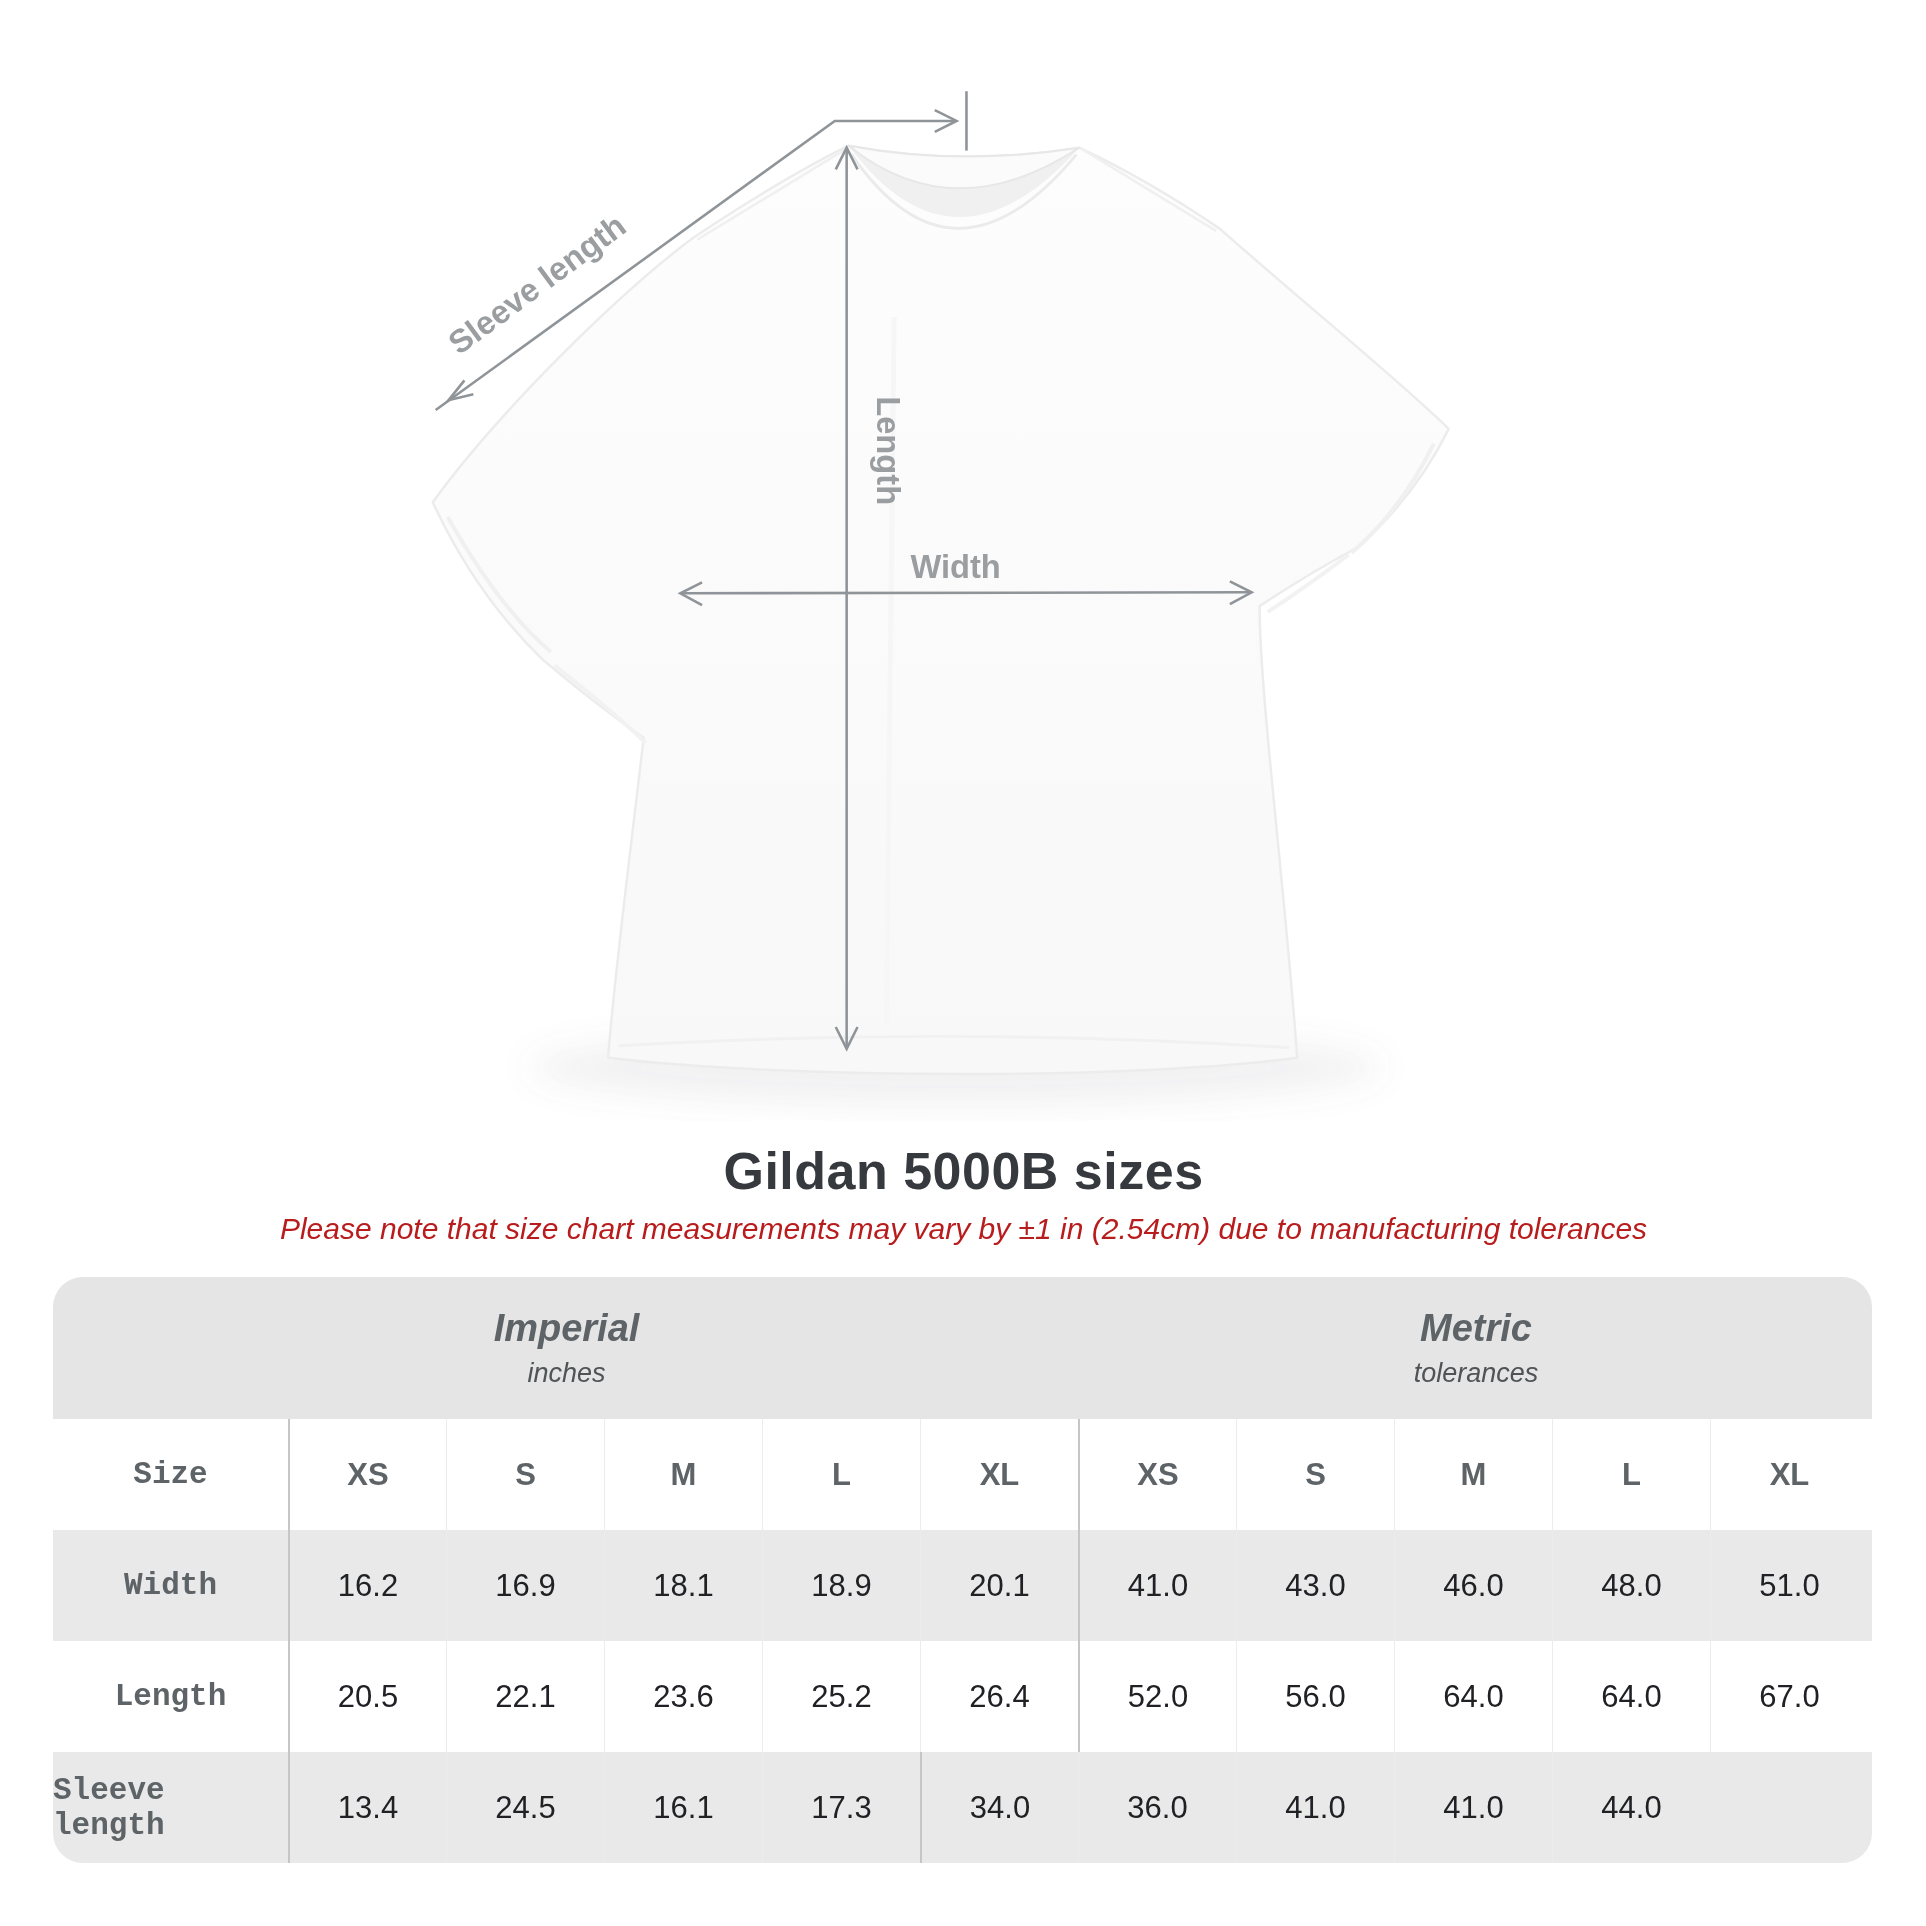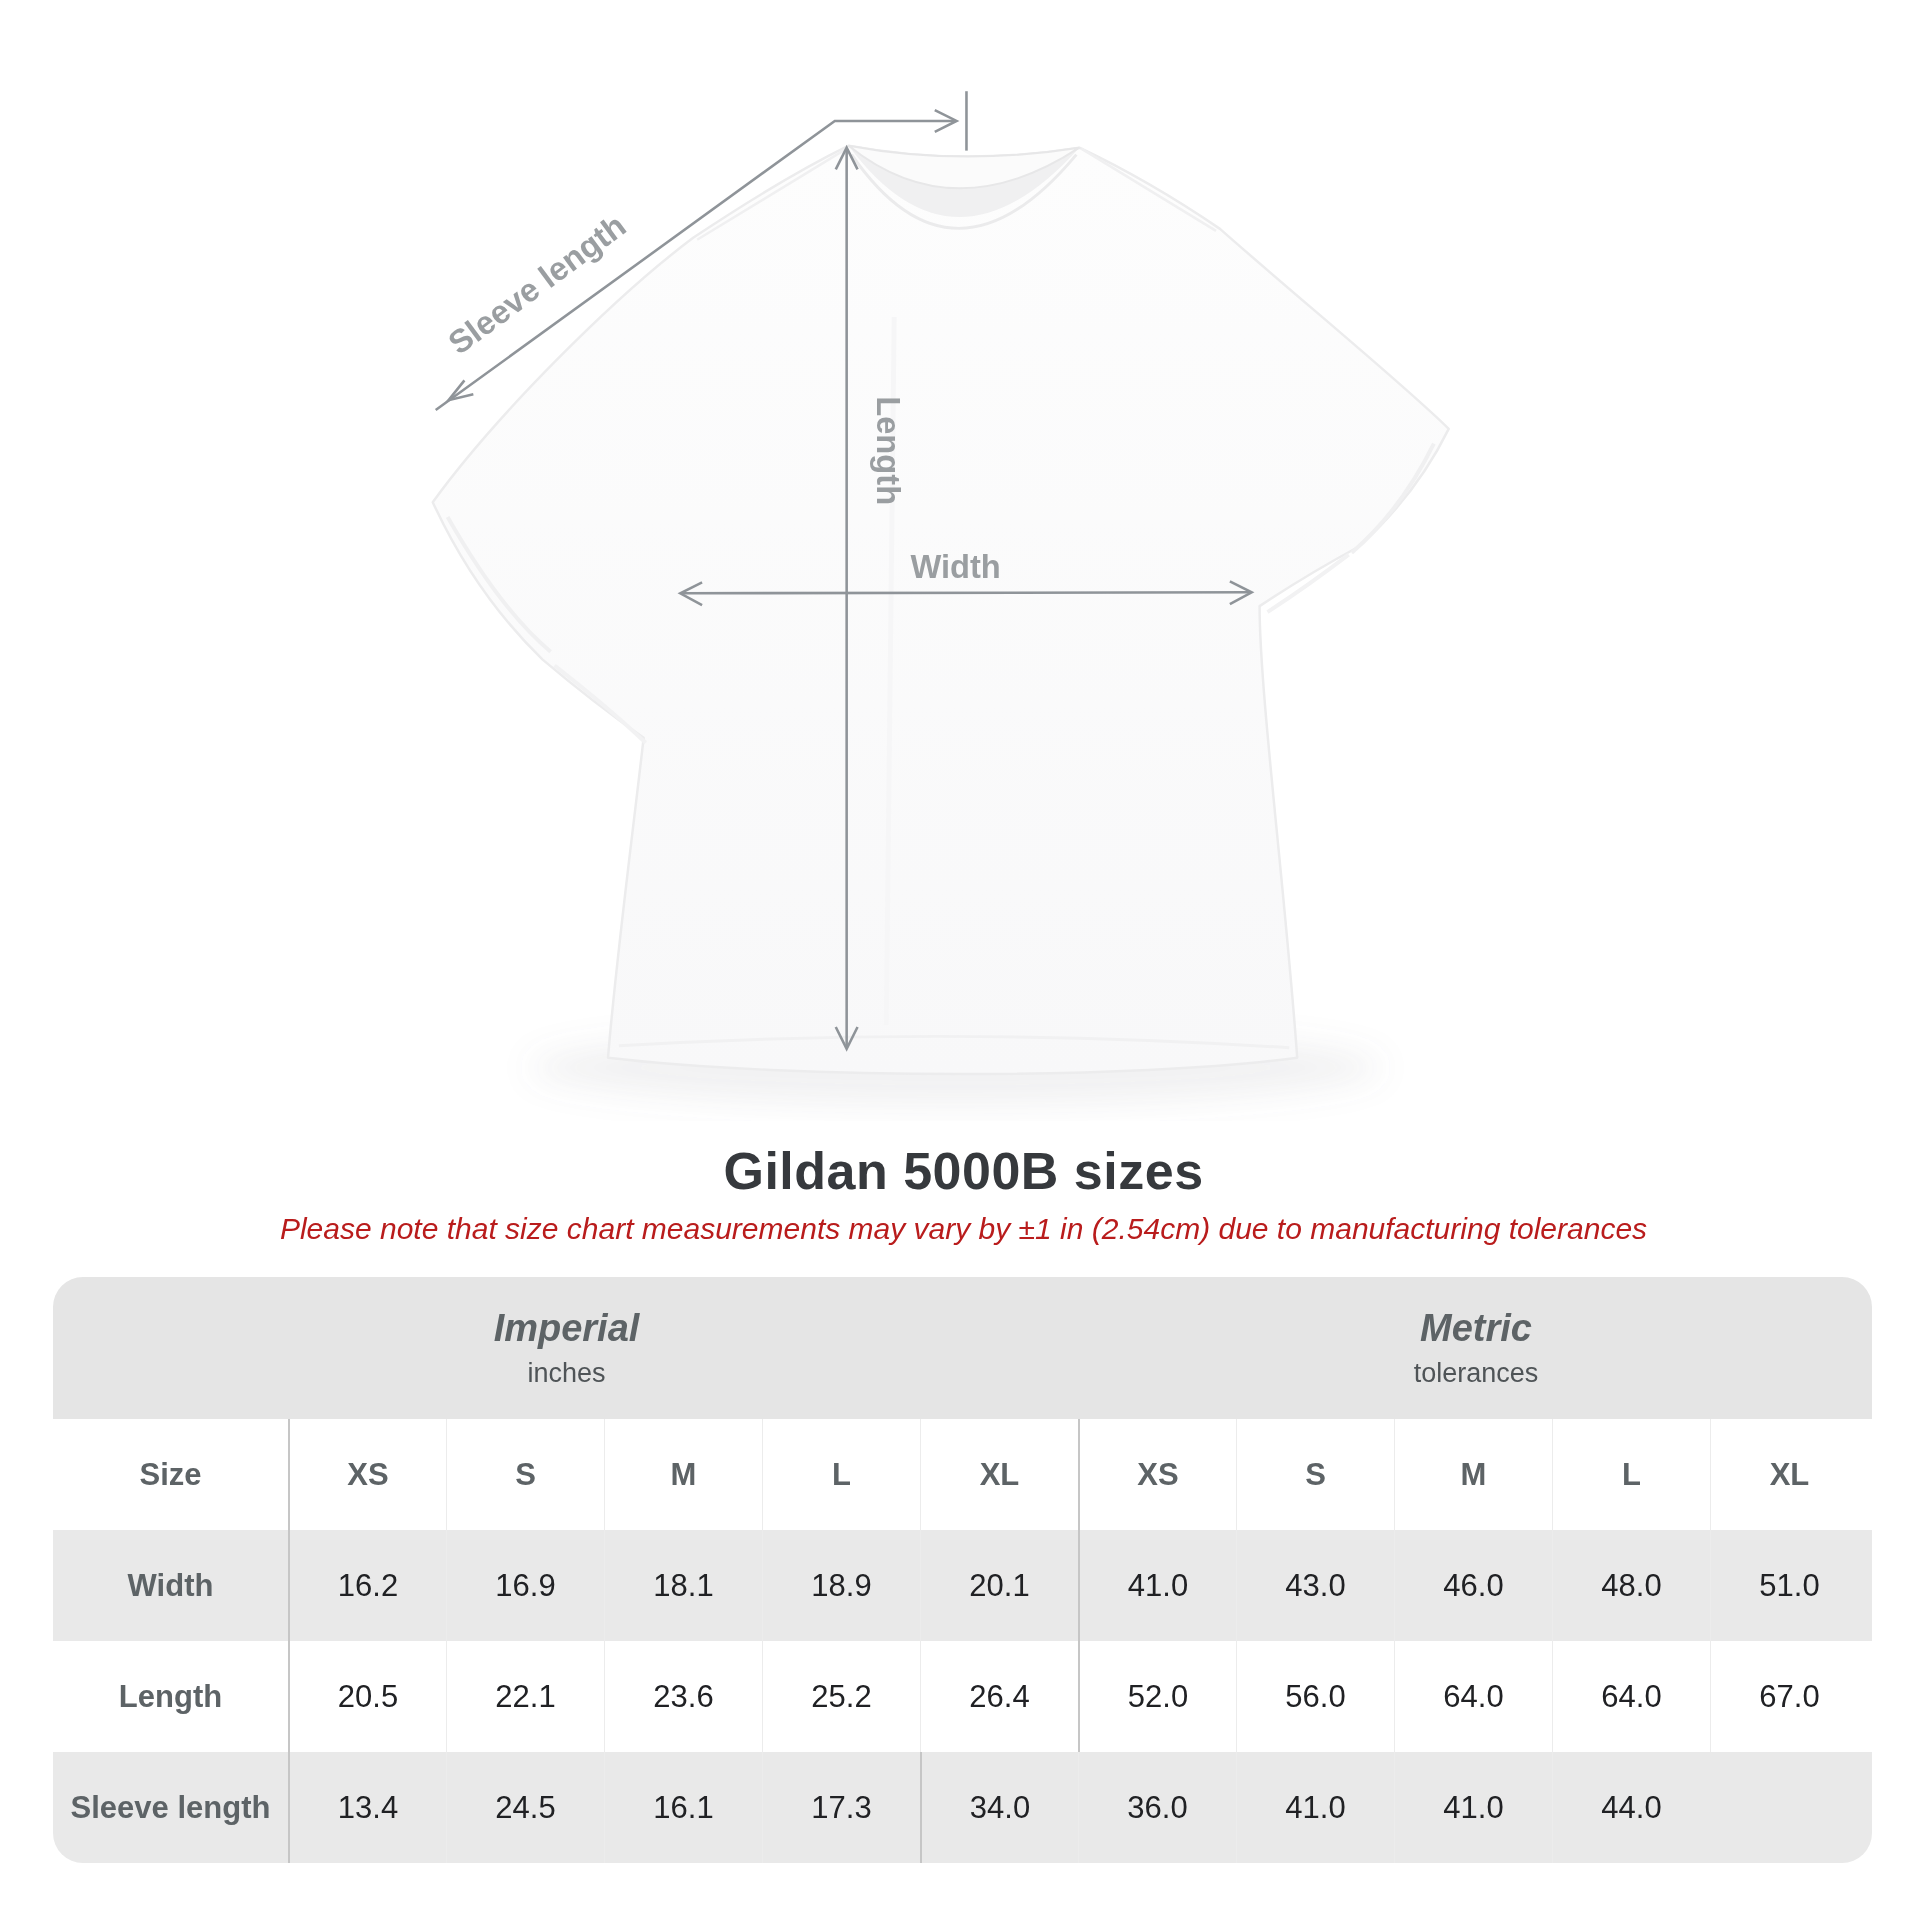--- a/index.html
+++ b/index.html
@@ -64,20 +64,21 @@
   .unit-group.metric   { width: 792px; }
   .unit-name {
     font-size: 38px;
     font-weight: bold;
     font-style: italic;
     color: #5d6366;
   }
   .unit-sub {
     margin-top: 8px;
     font-size: 27px;
+    font-style: italic;
     color: #4f5457;
   }
 
   .trow { display: flex; height: 111px; }
   .trow.shade { background: #e9e9e9; }
   .trow.white { background: #ffffff; }
 
   .cell {
     box-sizing: border-box;
     display: flex;
@@ -86,20 +87,21 @@
     width: 158px;
     border-left: 1px solid #ececec;
     font-size: 31px;
     color: #202124;
   }
   .cell.label-col {
     width: 235px;
     border-left: none;
     font-weight: bold;
     color: #5d6366;
+    font-family: Liberation Mono, monospace;
   }
   .cell.sep-strong { border-left: 2px solid #c6c6c6; }
   .cell.head {
     font-weight: bold;
     color: #5d6366;
   }
 </style>
 </head>
 <body>
 

